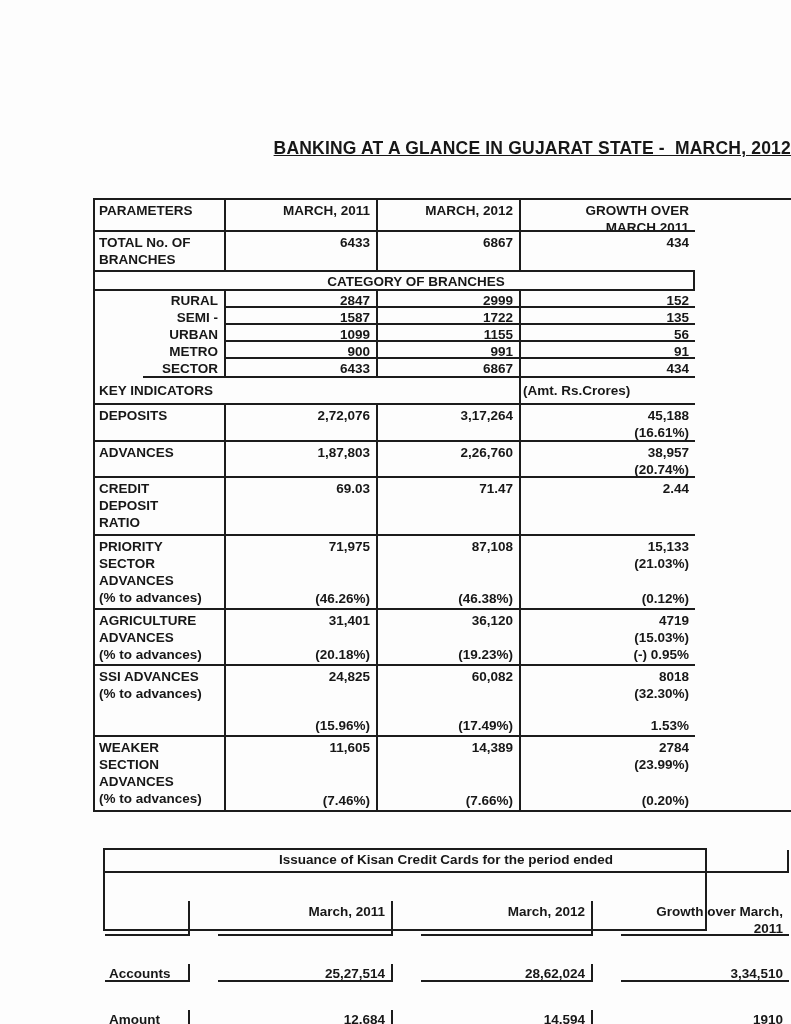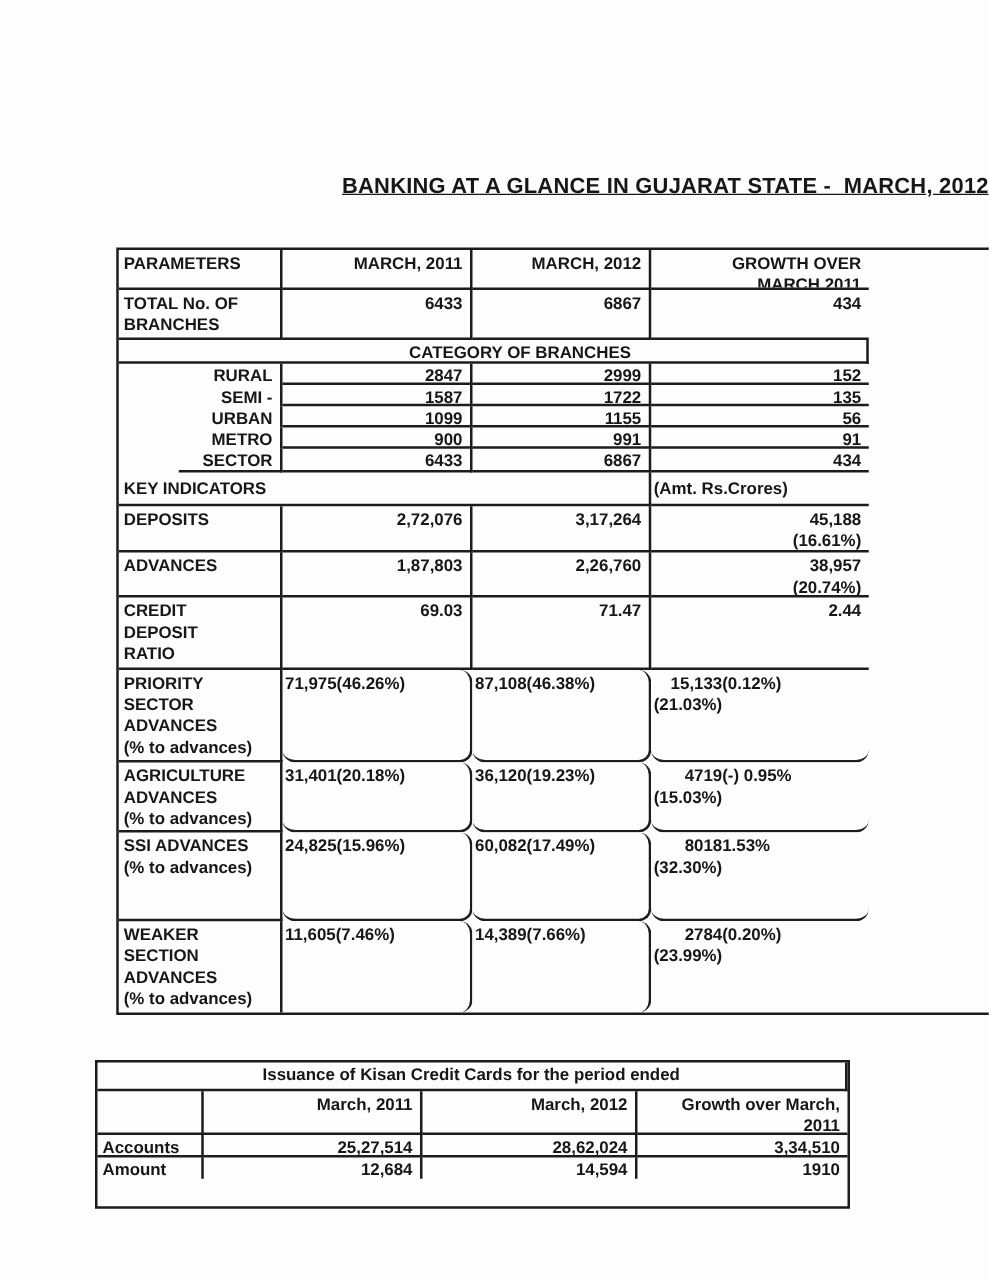--- a/index.html
+++ b/index.html
@@ -16,43 +16,44 @@
   .grid{
     position:absolute;display:grid;box-sizing:border-box;
     border:2px solid #1c1c1c;background:#fdfdfd;
   }
   #main-table{
     left:93px;top:198px;width:720px;height:614px;
     grid-template-columns:131px 152px 143px 174px;
     grid-template-rows:32px 40px 19px 17px 17px 17px 17px 19px 27px 37px 36px 58px 74px 56px 71px 73px;
   }
   #kcc-table{
-    left:76px;top:848px;width:604px;height:119px;
+    left:103px;top:848px;width:604px;height:83px;
     grid-template-columns:85px 175px 172px 168px;
     grid-template-rows:23px 35px 18px 17px;
+    gap:28px;
   }
   .grid>div{
     box-sizing:border-box;overflow:hidden;
     border-right:2px solid #1c1c1c;border-bottom:2px solid #1c1c1c;
     font-size:13.5px;line-height:17px;
   }
   .lc{border-right:none !important;}   
   .lr{border-bottom:none !important;}  
   .nb{border-bottom:none !important;}  
   .num{text-align:right;padding:2px 6px 1px 2px;}
   .lab{text-align:left;padding:2px 2px 1px 4px;}
   .rlab{text-align:right;padding:1px 6px 0 2px;margin-left:48px;}
   .cat{line-height:14.5px;padding-top:1px;padding-bottom:0;}
   .hdr2{line-height:15px;padding-top:2px;}
   .ki{padding-top:4px;line-height:17px;}
   .span4{grid-column:1 / 5;border-right:none;}
   .span3{grid-column:1 / 4;border-right:none;}
   .center{text-align:center;}
   .cath{line-height:15px;padding-top:1px;padding-left:44px;}
-  .sb{display:flex;flex-direction:row;justify-content:flex-start;border-radius:10px;}
+  .sb{display:flex;flex-direction:column;justify-content:space-between;}
   .kctitle{font-size:15px;line-height:19px;padding-top:1px;}
 </style>
 </head>
 <body>
 
 <div class="page">
 
   <div class="doc-title">BANKING AT A GLANCE IN GUJARAT STATE -  MARCH, 2012</div>
 
   <div id="main-table" class="grid">

